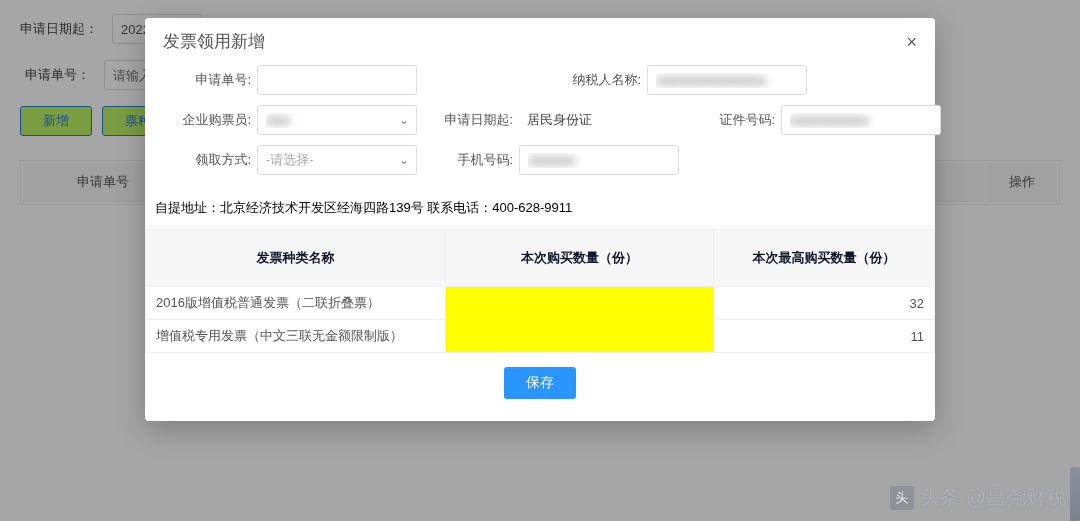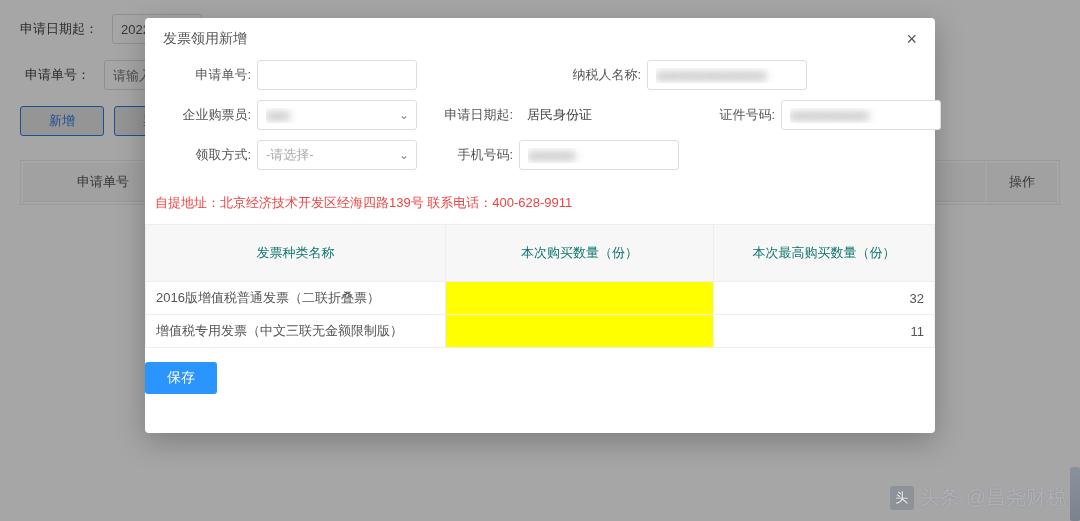--- a/index.html
+++ b/index.html
@@ -10,65 +10,65 @@
       background: #fff;
       width: 1080px;
       height: 521px;
       overflow: hidden;
       position: relative;
     }
     .bg-page { padding: 14px 20px; filter: blur(0.3px); }
     .bg-row { display: flex; align-items: center; gap: 10px; margin-bottom: 16px; }
     .bg-label { color: #444; min-width: 70px; text-align: right; margin-right: 4px; }
     .bg-input { height: 30px; border: 1px solid #ddd; border-radius: 3px; padding: 0 8px; font-size: 13px; color: #555; background: #fff; }
-    .bg-btn { height: 30px; padding: 0 28px; border: 1px solid #2a7be4; color: #2a7be4; background: #e5e5e5; border-radius: 3px; font-size: 13px; }
+    .bg-btn { height: 30px; padding: 0 22px; border: 1px solid #2a7be4; color: #2a7be4; background: #bef264; border-radius: 3px; font-size: 13px; }
     .bg-table { width: 100%; border: 1px solid #eee; margin-top: 24px; }
     .bg-th { background: #f7f7f7; padding: 10px 14px; color: #555; border-bottom: 1px solid #eee; font-weight: normal; }
     .overlay {
       position: absolute; inset: 0; background: rgba(0,0,0,0.35);
       display: flex; align-items: flex-start; justify-content: center;
     }
     .modal {
       margin-top: 18px;
       width: 790px;
       background: #fff;
       border-radius: 4px;
       box-shadow: 0 8px 30px rgba(0,0,0,0.25);
       max-height: 480px;
       overflow: visible;
     }
     .modal-header {
       display: flex; justify-content: space-between; align-items: center;
       padding: 12px 18px 6px 18px;
     }
-    .modal-title { color: #555; font-size: 14px; }
+    .modal-title { color: #555; font-size: 17px; }
     .close-btn { font-size: 18px; color: #555; background: none; border: none; cursor: pointer; line-height: 1; }
     .form-area { padding: 6px 18px 10px 18px; }
     .form-row { display: flex; gap: 8px; margin-bottom: 10px; }
     .form-col { display: flex; align-items: center; flex: 1; }
     .form-col.short { flex: 1.05; }
     .f-label { width: 88px; text-align: right; color: #555; margin-right: 6px; white-space: nowrap; }
     .f-input { height: 30px; border: 1px solid #ddd; border-radius: 3px; padding: 0 8px; width: 160px; font-size: 13px; color: #444; background: #fff; }
     .f-input.sel { padding-right: 22px; background: #fff; }
     .sel-wrap { position: relative; width: 160px; }
     .sel-wrap .chev {
       position: absolute; right: 8px; top: 50%; transform: translateY(-50%);
       color: #888; font-size: 12px; pointer-events: none;
     }
     .blurred { color: transparent; text-shadow: 0 0 8px rgba(100,100,100,0.6); user-select: none; }
     .placeholder { color: #aaa; }
-    .pickup-line { padding: 4px 18px 12px 10px; color: #ef4444; font-size: 13px; }
+    .pickup-line { padding: 4px 18px 12px 10px; color: #000000; font-size: 13px; }
     table.inv { width: calc(100% - 0px); border-collapse: collapse; margin: 0 0 0 0; }
-    table.inv th { background: #f7f7f7; color: #0f766e; font-weight: normal; padding: 19px 10px; border: 1px solid #eee; font-size: 13px; }
+    table.inv th { background: #f7f7f7; color: #0f172a; font-weight: bold; padding: 19px 10px; border: 1px solid #eee; font-size: 13px; }
     table.inv td { padding: 7px 10px; border: 1px solid #eee; color: #555; font-size: 13px; }
     table.inv td.yellow { background: #ffff00; }
     table.inv td.num { text-align: right; padding-left: 16px; }
     .last-cell { position: relative; }
     .last-cell .hl { background: #2a7be4; color: #fff; padding: 0 2px; }
-    .save-row { display: flex; justify-content: flex-start; padding: 14px 0 39px 0; }
+    .save-row { display: flex; justify-content: center; padding: 14px 0 22px 0; }
     .btn-save {
       background: #2a95ff; color: #fff; border: none;
       height: 32px; padding: 0 22px; border-radius: 3px; font-size: 14px; cursor: pointer;
     }
     .watermark {
       position: absolute; right: 14px; bottom: 10px;
       display: flex; align-items: center; gap: 6px;
       color: #aeb3bb; opacity: 0.85; font-size: 20px;
       text-shadow: 0 0 2px rgba(0,0,0,0.15);
     }

